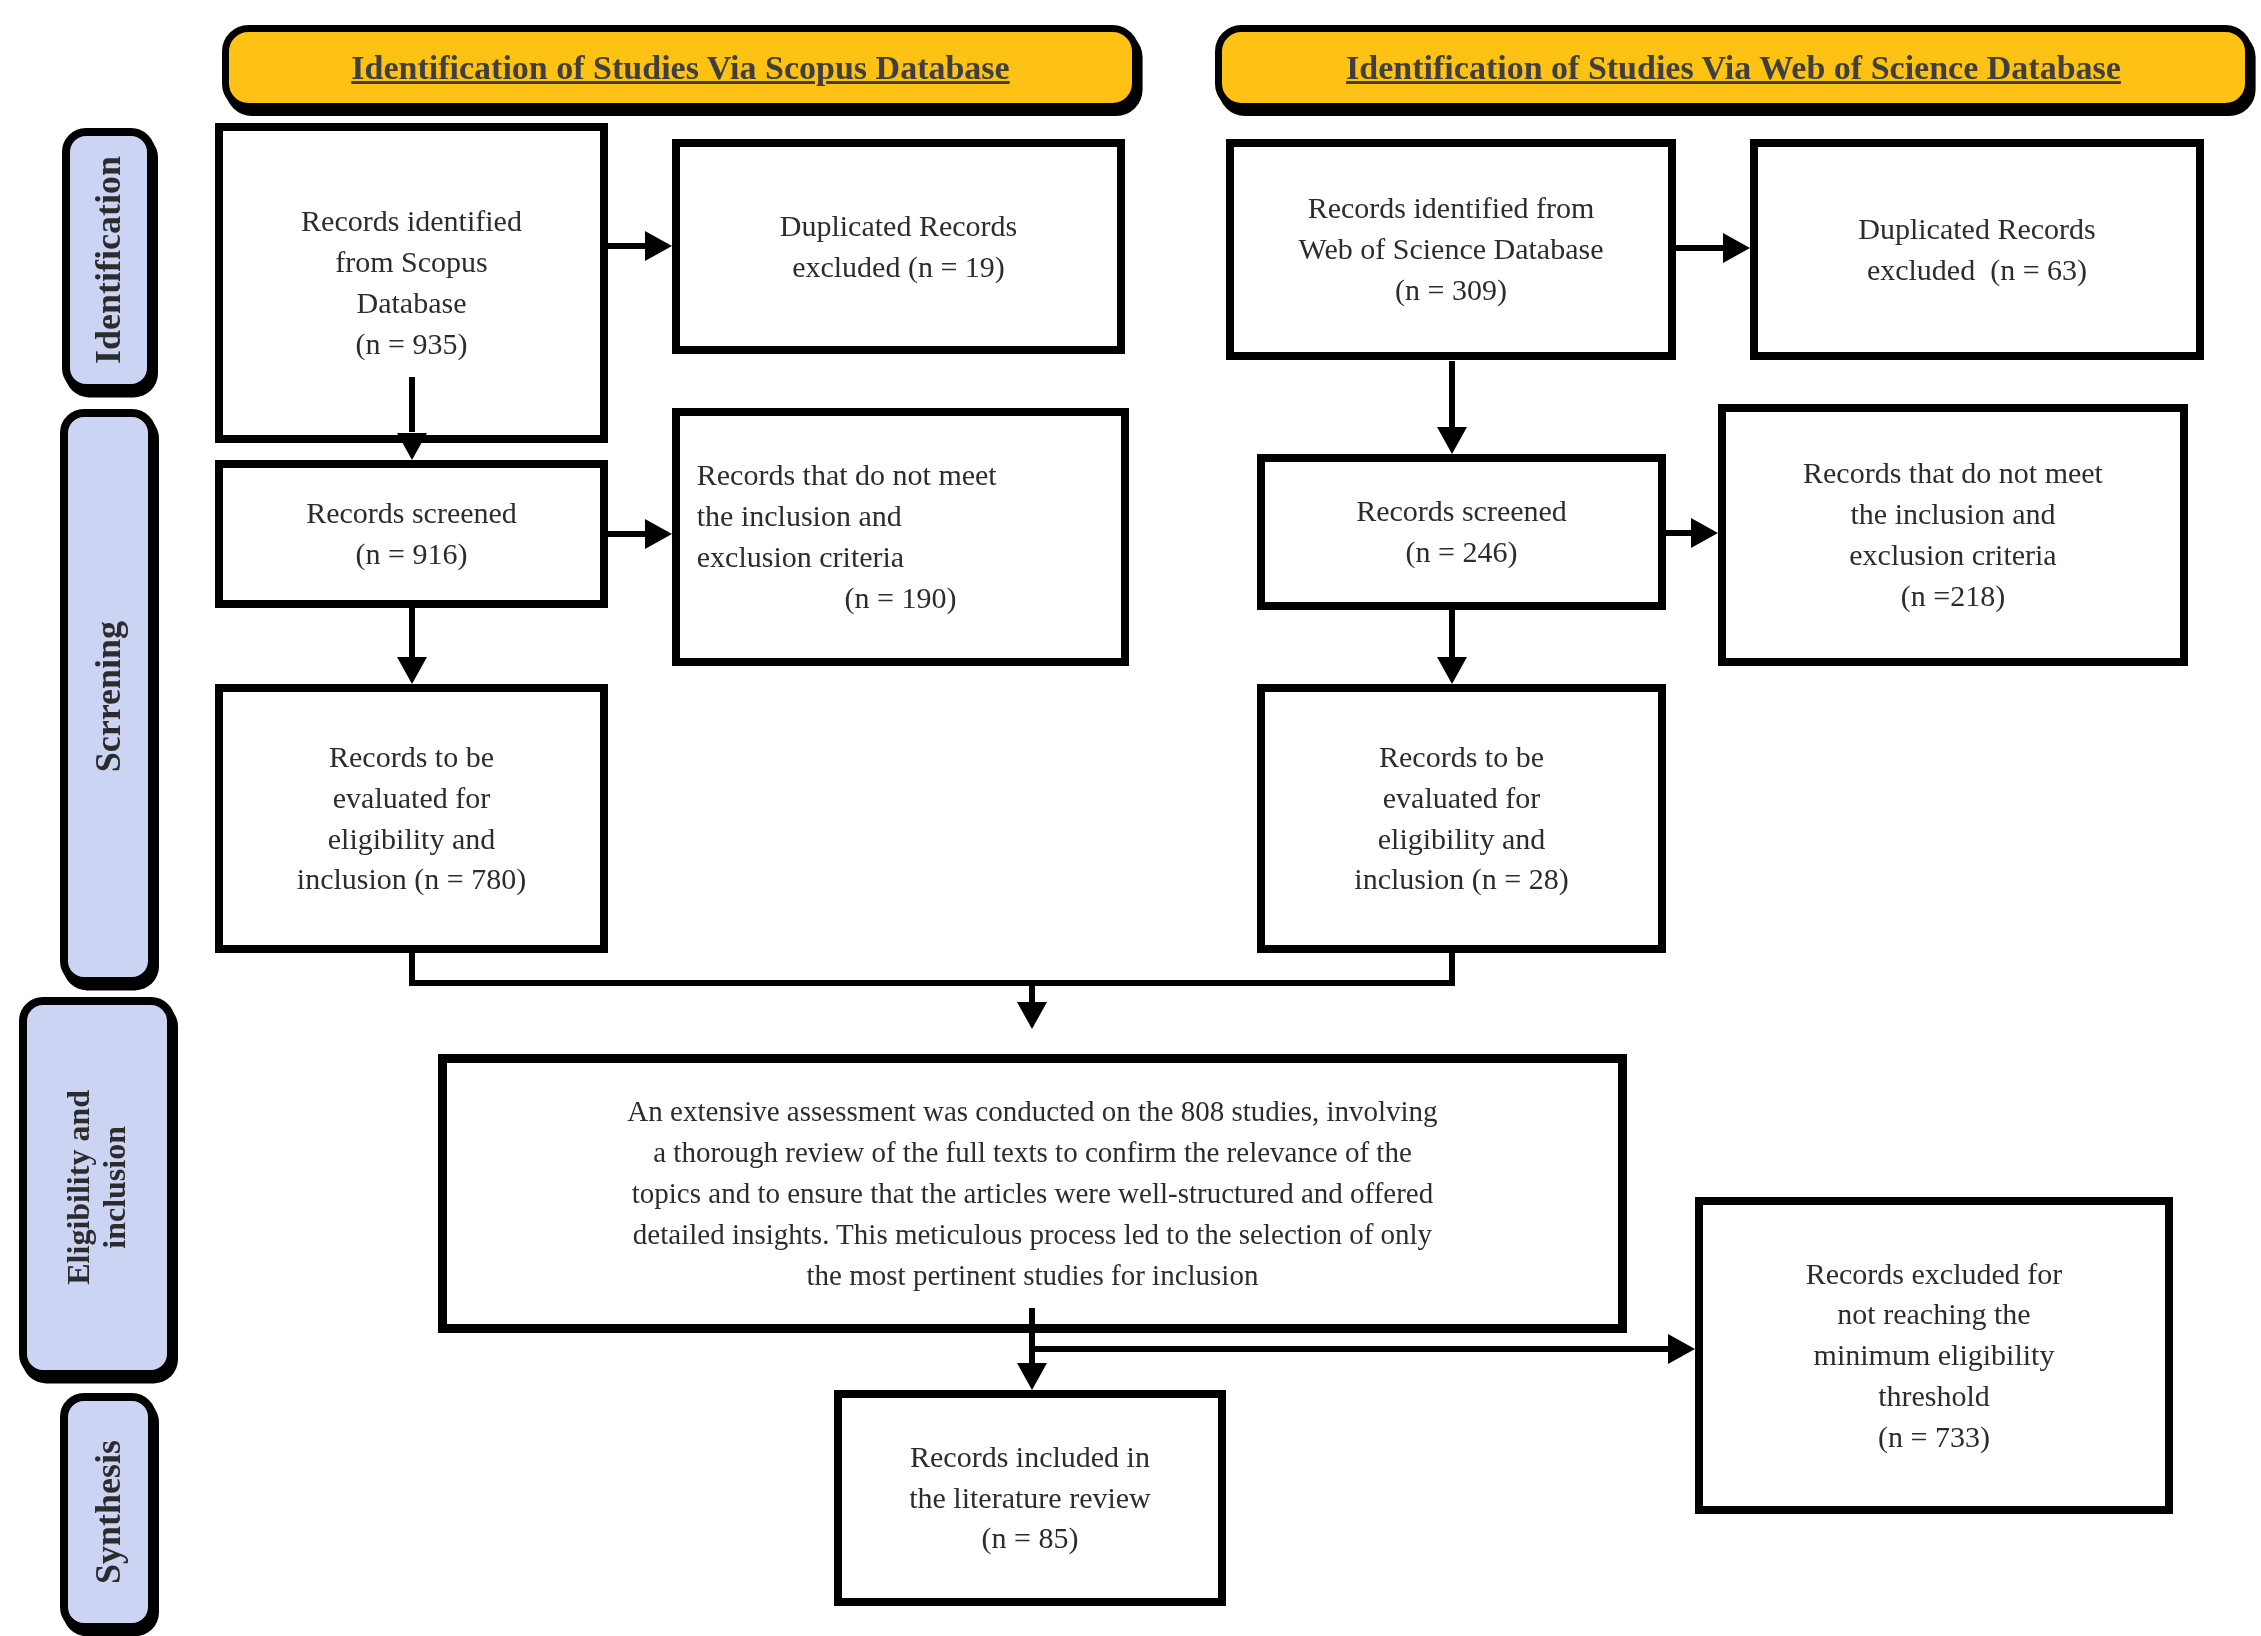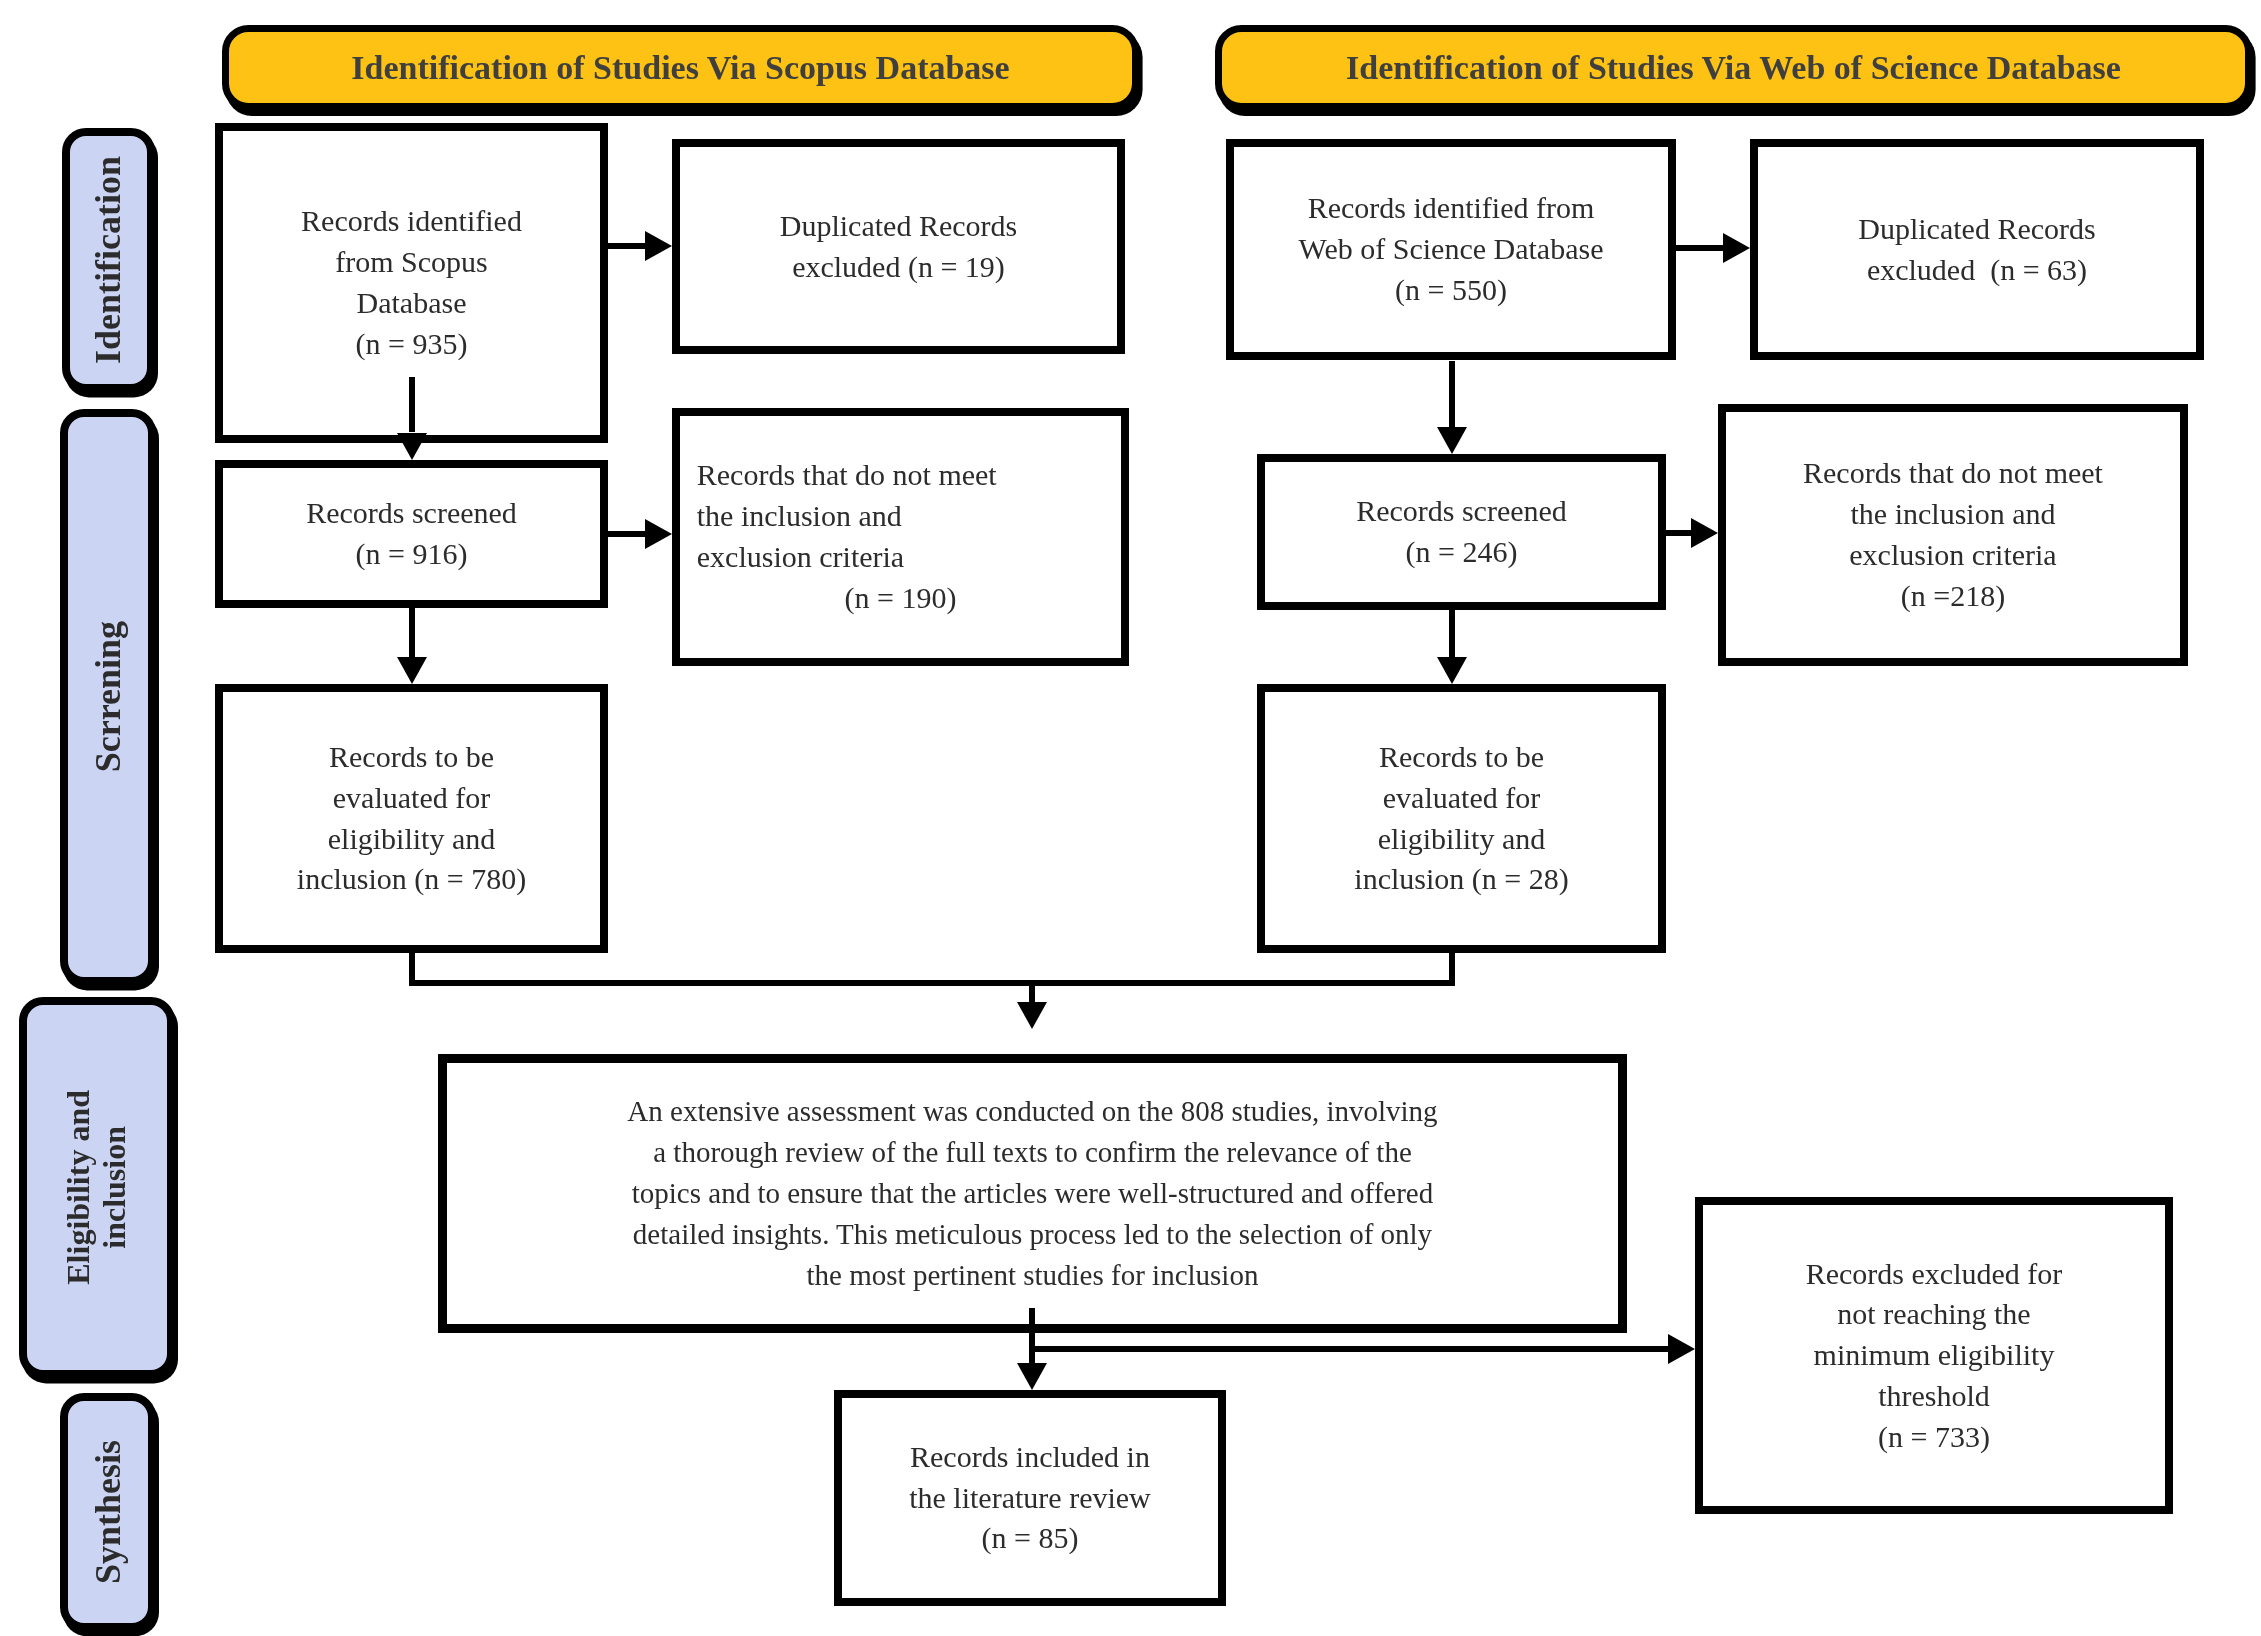--- a/index.html
+++ b/index.html
@@ -10,21 +10,21 @@
     --header-text:#3f3f3f;
   }
   *{margin:0;padding:0;box-sizing:border-box;}
   body{background:#ffffff;font-family:"Liberation Serif", serif;}
   .canvas{position:relative;width:2261px;height:1637px;background:#ffffff;overflow:hidden;}
 
   .header{
     position:absolute;display:flex;align-items:center;justify-content:center;
     background:var(--header-bg);border:7.2px solid var(--border);border-radius:26.4px;
     box-shadow:3.6px 6px 0 var(--border);
-    font-weight:bold;font-size:34px;color:var(--header-text);text-align:center;
+    font-weight:bold;font-size:34px;color:var(--header-text);text-align:center;text-decoration:underline;
   }
 
   .stage{
     position:absolute;display:flex;align-items:center;justify-content:center;
     background:var(--stage-bg);border:8.4px solid var(--border);border-radius:24px;
     box-shadow:3px 5.4px 0 var(--border);
   }
   .vtext{
     writing-mode:vertical-rl;transform:rotate(180deg);
     white-space:pre-line;text-align:center;
@@ -82,21 +82,21 @@
 exclusion criteria</span>
     <span class="count-center">(n = 190)</span>
   </div>
   <div class="box" style="left:215px;top:684px;width:393px;height:269px;">Records to be
 evaluated for
 eligibility and
 inclusion (n = 780)</div>
 
   <div class="box" style="left:1226px;top:139px;width:450px;height:221px;">Records identified from
 Web of Science Database
-(n = 550)</div>
+(n = 309)</div>
   <div class="box" style="left:1750px;top:139px;width:454px;height:221px;">Duplicated Records
 excluded&nbsp; (n = 63)</div>
   <div class="box" style="left:1257px;top:454px;width:409px;height:156px;">Records screened
 (n = 246)</div>
   <div class="box" style="left:1718px;top:404px;width:470px;height:262px;">Records that do not meet
 the inclusion and
 exclusion criteria
 (n =218)</div>
   <div class="box" style="left:1257px;top:684px;width:409px;height:269px;">Records to be
 evaluated for

